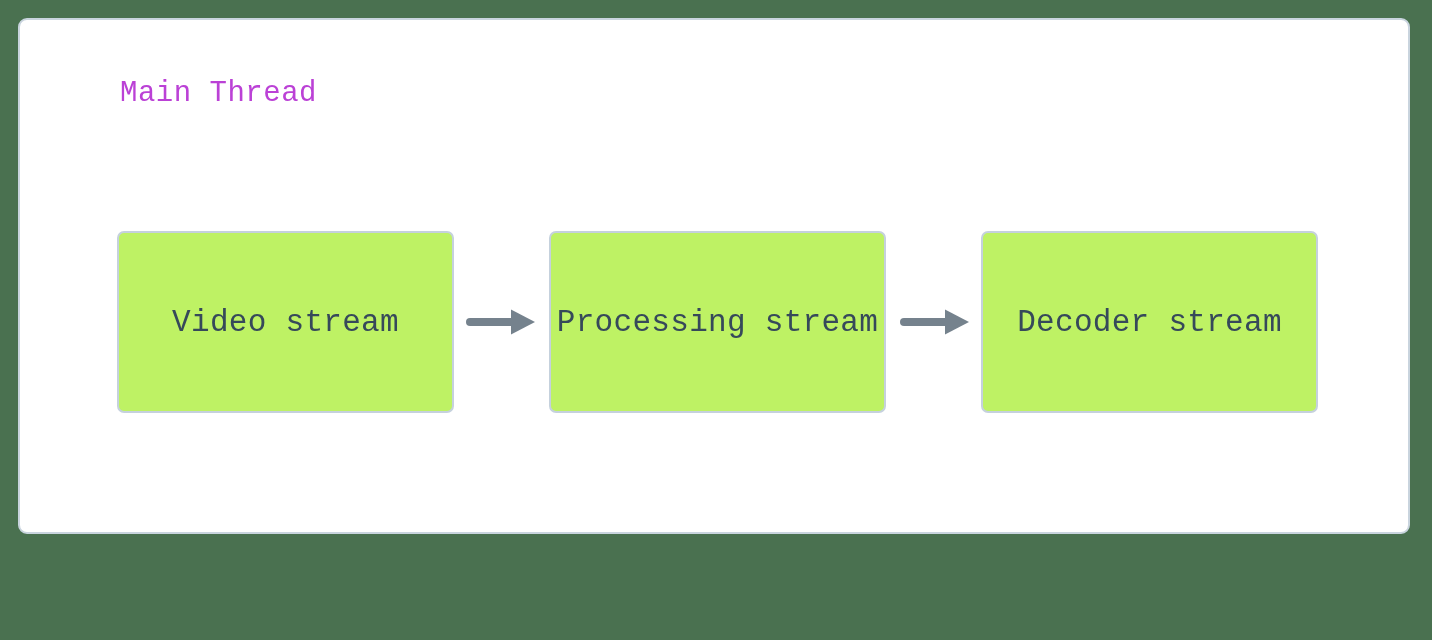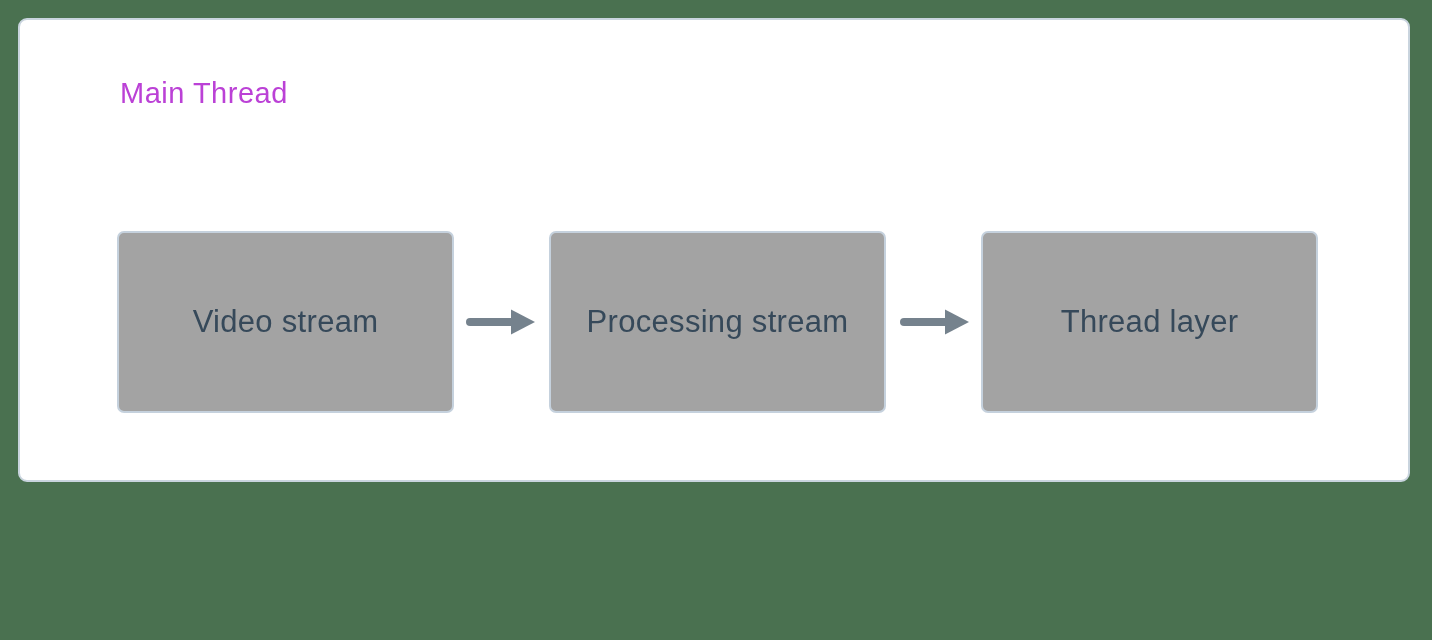--- a/index.html
+++ b/index.html
@@ -12,42 +12,43 @@
     position: relative;
     background: #4a7150;
     font-family: "Liberation Sans", "DejaVu Sans", sans-serif;
     overflow: hidden;
   }
   .card {
     position: absolute;
     left: 18px;
     top: 18px;
     width: 1392px;
-    height: 464px;
+    height: 516px;
     background: #ffffff;
     border: 2px solid #c9d4de;
     border-radius: 9px;
     box-sizing: border-box;
+    font-family: Liberation Mono, monospace;
   }
   .thread-label {
     position: absolute;
     left: 100px;
     top: 58px;
     font-size: 29px;
     line-height: 1.1;
     color: #bb41d6;
     letter-spacing: 0.5px;
     white-space: nowrap;
   }
   .node {
     position: absolute;
     top: 211px;
     width: 337px;
     height: 182px;
-    background: #a3a3a3;
+    background: #bef264;
     border: 2px solid #c5d1dd;
     border-radius: 7px;
     box-sizing: border-box;
     display: flex;
     align-items: center;
     justify-content: center;
   }
   .node-label {
     font-size: 31px;
     color: #36495a;
@@ -89,16 +90,16 @@
   </div>
 
   <div class="arrow arrow-2">
     <svg width="72" height="28" viewBox="0 0 72 28" aria-hidden="true">
       <line x1="6" y1="14" x2="49" y2="14" stroke="#75828d" stroke-width="8" stroke-linecap="round"></line>
       <polygon points="47,1.5 71,14 47,26.5" fill="#75828d"></polygon>
     </svg>
   </div>
 
   <div class="node node-3">
-    <span class="node-label">Thread layer</span>
+    <span class="node-label">Decoder stream</span>
   </div>
 
 </div>
 
 </body></html>

